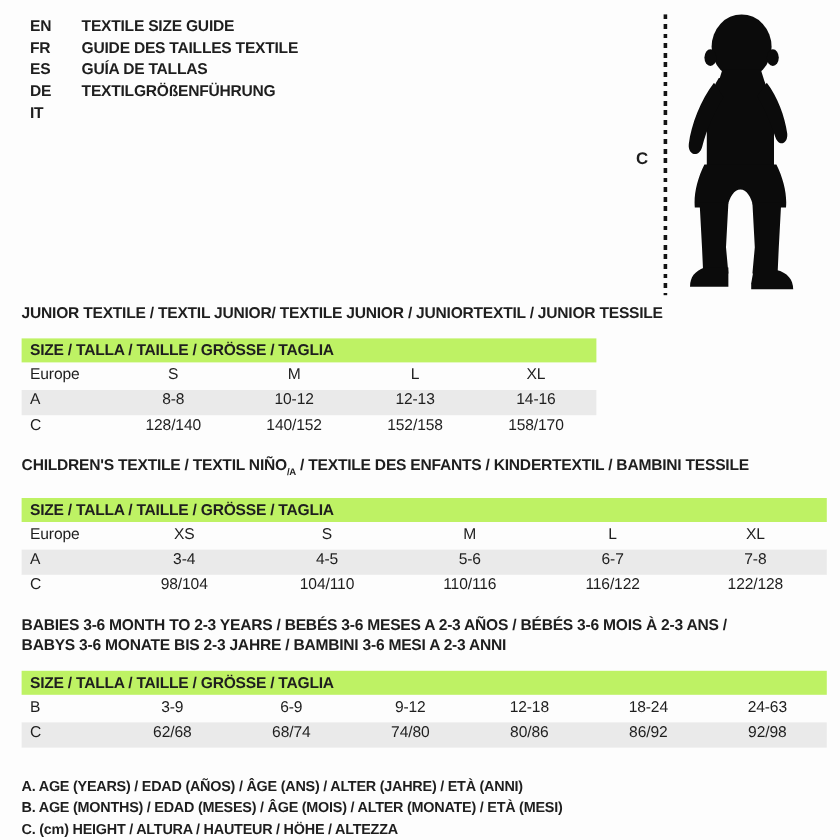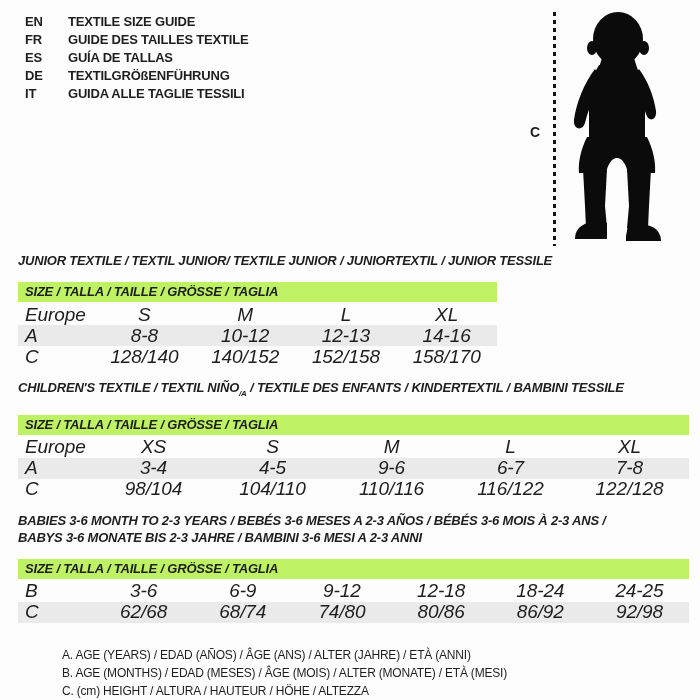--- a/index.html
+++ b/index.html
@@ -30,33 +30,33 @@
   
   .main{position:absolute;left:18px;top:252px;width:671px;}
   .tbl-title{font-size:13px;font-weight:700;letter-spacing:-0.2px;line-height:17px;white-space:nowrap;}
   .tbl-title sub{font-size:8px;}
   .size-table{margin-top:13px;}
   .size-bar{
     height:20px;line-height:20px;background:#bef264;
     font-size:13px;font-weight:700;letter-spacing:-0.2px;
     padding-left:7px;margin-bottom:2px;
   }
-  .t-row{display:flex;height:21px;align-items:center;font-size:19px;letter-spacing:-0.1px;}
+  .t-row{display:flex;height:21px;align-items:flex-start;font-size:13px;letter-spacing:-0.1px;}
   .t-row.shaded{background:#eaeaea;}
   .t-lab{width:76px;padding-left:7px;box-sizing:border-box;}
   .t-cell{flex:1;text-align:center;}
 
-  .sec{margin-top:12px;font-style:italic;}
+  .sec{margin-top:12px;}
   .sec-first{margin-top:0;}
   .w-narrow{width:479px;}
   .w-wide{width:671px;}
 
   
   .footnotes{margin-top:23px;}
-  .foot-line{font-size:12px;font-weight:400;letter-spacing:-0.2px;line-height:18px;white-space:nowrap;margin-left:44px;}
+  .foot-line{font-size:12px;font-weight:700;letter-spacing:-0.2px;line-height:18px;white-space:nowrap;}
 </style>
 </head>
 <body>
 
 <div class="stage">
 
   <div class="langs">
       <div class="lang-row">
         <span class="lang-code">EN</span>
         <span class="lang-label">TEXTILE SIZE GUIDE</span>
@@ -68,21 +68,20 @@
       <div class="lang-row">
         <span class="lang-code">ES</span>
         <span class="lang-label">GUÍA DE TALLAS</span>
       </div>
       <div class="lang-row">
         <span class="lang-code">DE</span>
         <span class="lang-label">TEXTILGRÖßENFÜHRUNG</span>
       </div>
       <div class="lang-row">
         <span class="lang-code">IT</span>
-        <span class="lang-label">GUIDA ALLE TAGLIE TESSILI</span>
       </div>
     </div>
 
   <div class="figure">
     <div class="dotline"></div>
     <div class="measure-label">C</div>
     <svg class="baby-svg" width="112" height="240" viewBox="0 0 112 240">
       <g fill="#0b0b0b">
 
         <ellipse cx="53" cy="29" rx="25" ry="27"></ellipse>
@@ -146,46 +145,46 @@
               <span class="t-cell">XS</span>
               <span class="t-cell">S</span>
               <span class="t-cell">M</span>
               <span class="t-cell">L</span>
               <span class="t-cell">XL</span>
             </div>
             <div class="t-row shaded">
               <span class="t-lab">A</span>
               <span class="t-cell">3-4</span>
               <span class="t-cell">4-5</span>
-              <span class="t-cell">9-6</span>
+              <span class="t-cell">5-6</span>
               <span class="t-cell">6-7</span>
               <span class="t-cell">7-8</span>
             </div>
             <div class="t-row">
               <span class="t-lab">C</span>
               <span class="t-cell">98/104</span>
               <span class="t-cell">104/110</span>
               <span class="t-cell">110/116</span>
               <span class="t-cell">116/122</span>
               <span class="t-cell">122/128</span>
             </div>
           </div>
         </section>
         <section class="sec">
           <div class="tbl-title">BABIES 3-6 MONTH TO 2-3 YEARS / BEBÉS 3-6 MESES A 2-3 AÑOS / BÉBÉS 3-6 MOIS À 2-3 ANS /<br>BABYS 3-6 MONATE BIS 2-3 JAHRE / BAMBINI 3-6 MESI A 2-3 ANNI</div>
           <div class="size-table w-wide">
             <div class="size-bar">SIZE / TALLA / TAILLE / GRÖSSE / TAGLIA</div>
             <div class="t-row">
               <span class="t-lab">B</span>
-              <span class="t-cell">3-6</span>
+              <span class="t-cell">3-9</span>
               <span class="t-cell">6-9</span>
               <span class="t-cell">9-12</span>
               <span class="t-cell">12-18</span>
               <span class="t-cell">18-24</span>
-              <span class="t-cell">24-25</span>
+              <span class="t-cell">24-63</span>
             </div>
             <div class="t-row shaded">
               <span class="t-lab">C</span>
               <span class="t-cell">62/68</span>
               <span class="t-cell">68/74</span>
               <span class="t-cell">74/80</span>
               <span class="t-cell">80/86</span>
               <span class="t-cell">86/92</span>
               <span class="t-cell">92/98</span>
             </div>

